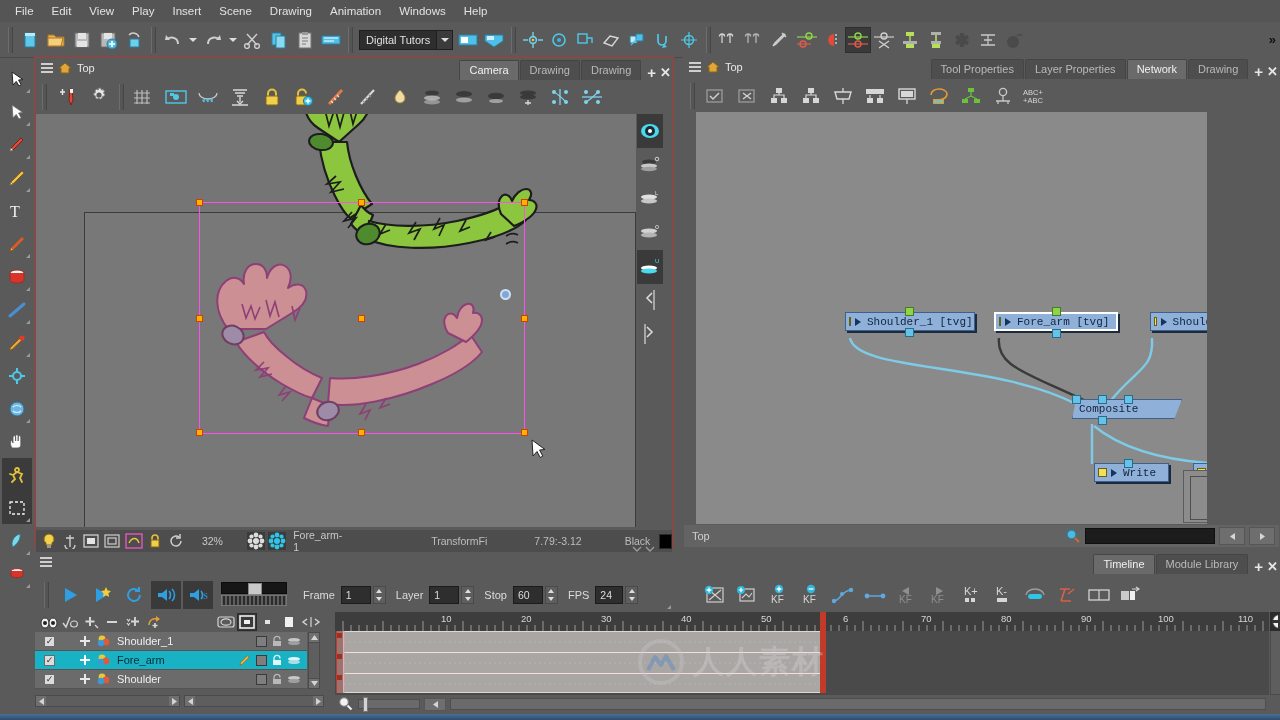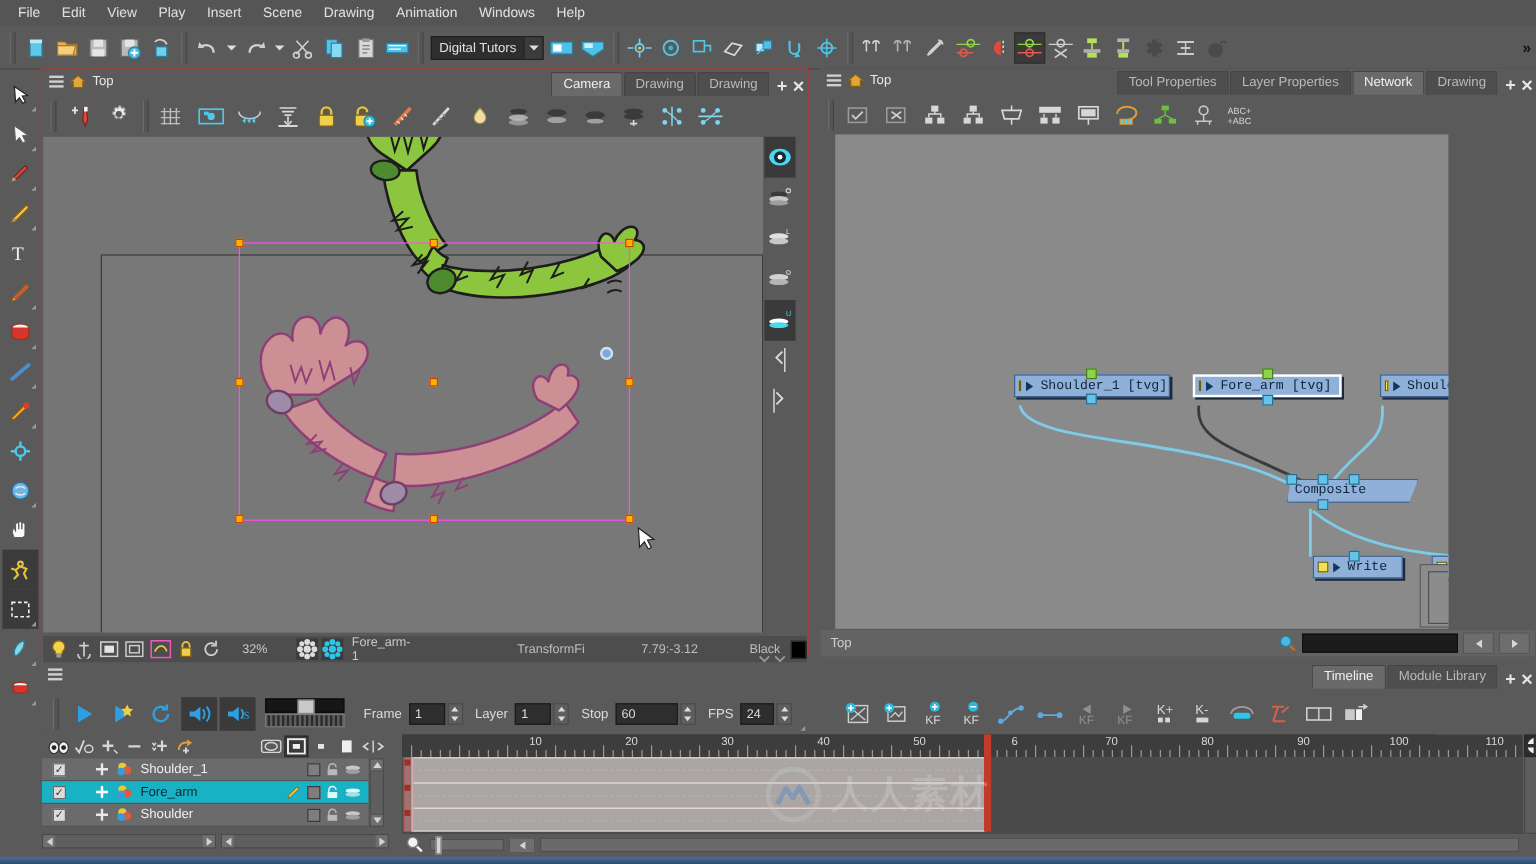--- a/index.html
+++ b/index.html
@@ -1137,21 +1137,21 @@
         </div>
 
       <span class="lbl">Layer</span>
       <div class="fld" style="width:30px">1</div>
       <div class="spin">
           <i class="u"></i>
           <i class="d"></i>
         </div>
 
       <span class="lbl">Stop</span>
-      <div class="fld" style="width:52px">60</div>
+      <div class="fld" style="width:30px">60</div>
       <div class="spin">
           <i class="u"></i>
           <i class="d"></i>
         </div>
 
       <span class="lbl">FPS</span>
       <div class="fld" style="width:28px">24</div>
       <div class="spin">
           <i class="u"></i>
           <i class="d"></i>

